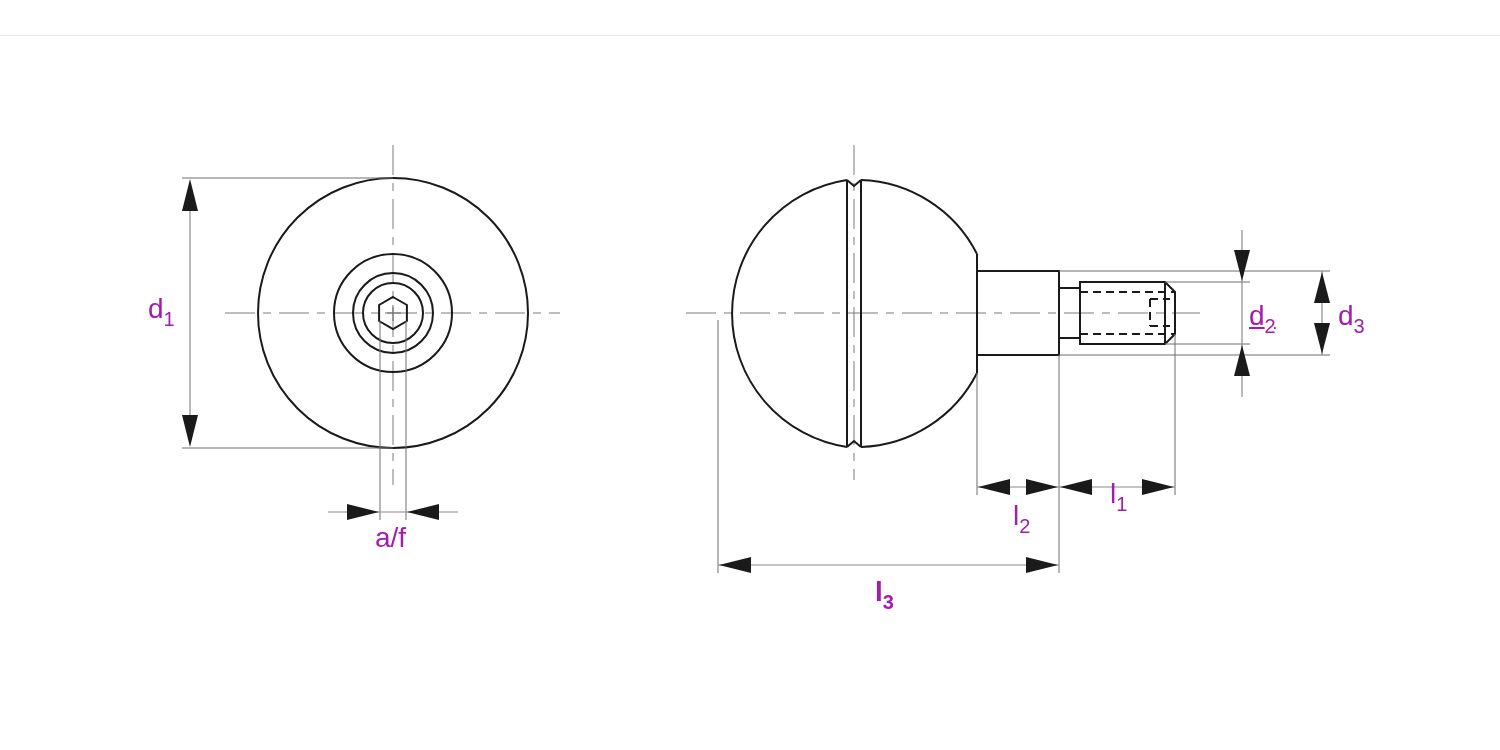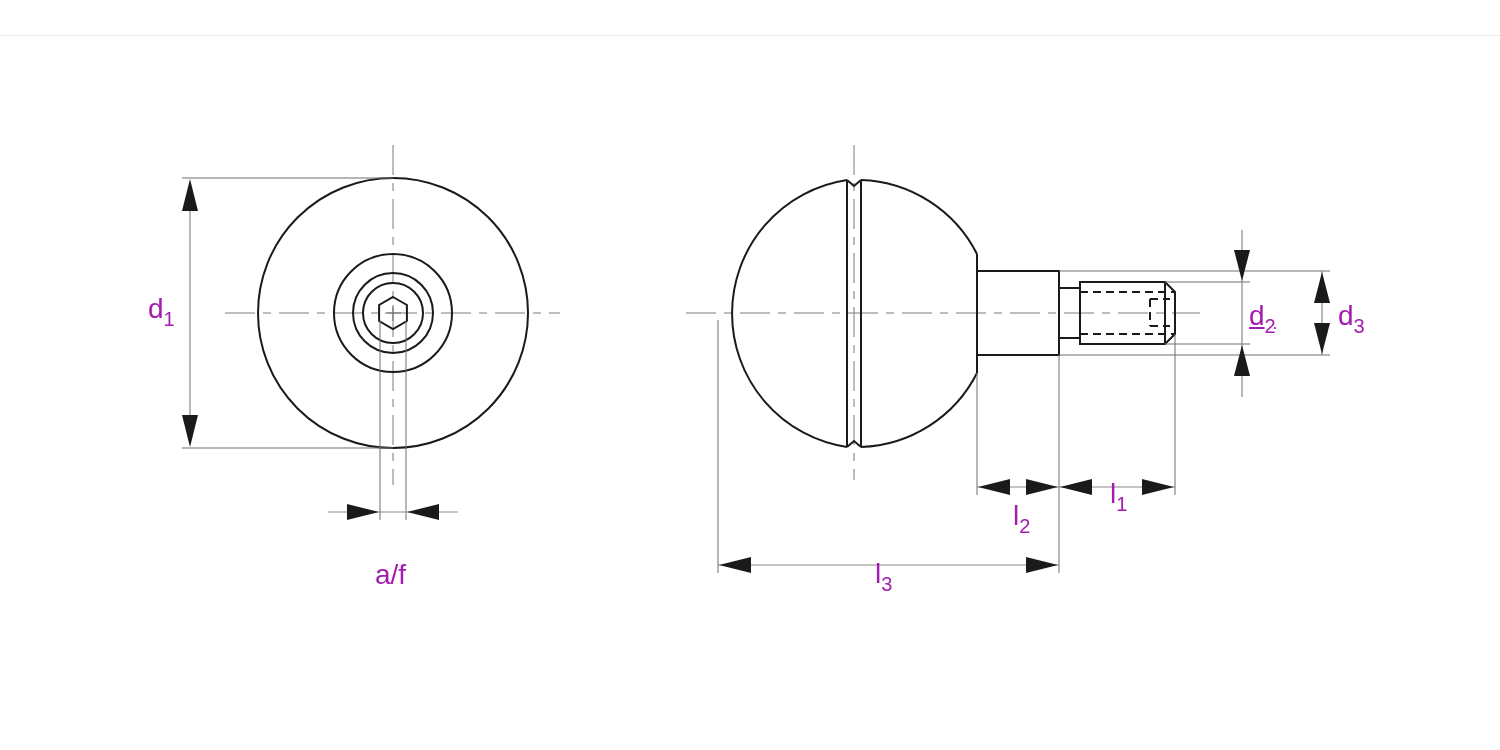--- a/index.html
+++ b/index.html
@@ -115,18 +115,18 @@
     <polygon class="arrow" points="1242,281 1234,250 1250,250"></polygon>
     <polygon class="arrow" points="1242,345 1234,376 1250,376"></polygon>
 
     <line class="dim" x1="1322" y1="271" x2="1322" y2="355"></line>
     <polygon class="arrow" points="1322,272 1314,303 1330,303"></polygon>
     <polygon class="arrow" points="1322,354 1314,323 1330,323"></polygon>
   </g>
 </svg>
 
 <div class="label" style="left:148px; top:295px;"><span>d</span><sub>1</sub></div>
-<div class="label" style="left:375px; top:524px;margin-top:37px;"><span>a/f</span></div>
+<div class="label" style="left:375px; top:524px;"><span>a/f</span></div>
 <div class="label" style="left:1249px; top:302px;text-decoration:underline;"><span>d</span><sub>2</sub></div>
 <div class="label" style="left:1338px; top:302px;text-align:right;"><span>d</span><sub>3</sub></div>
 <div class="label" style="left:1013px; top:502px;"><span>l</span><sub>2</sub></div>
 <div class="label" style="left:1110px; top:480px;"><span>l</span><sub>1</sub></div>
-<div class="label" style="left:875px; top:560px;"><span>l</span><sub>3</sub></div>
+<div class="label" style="left:875px; top:578px;font-weight:bold;"><span>l</span><sub>3</sub></div>
 
 </body></html>

